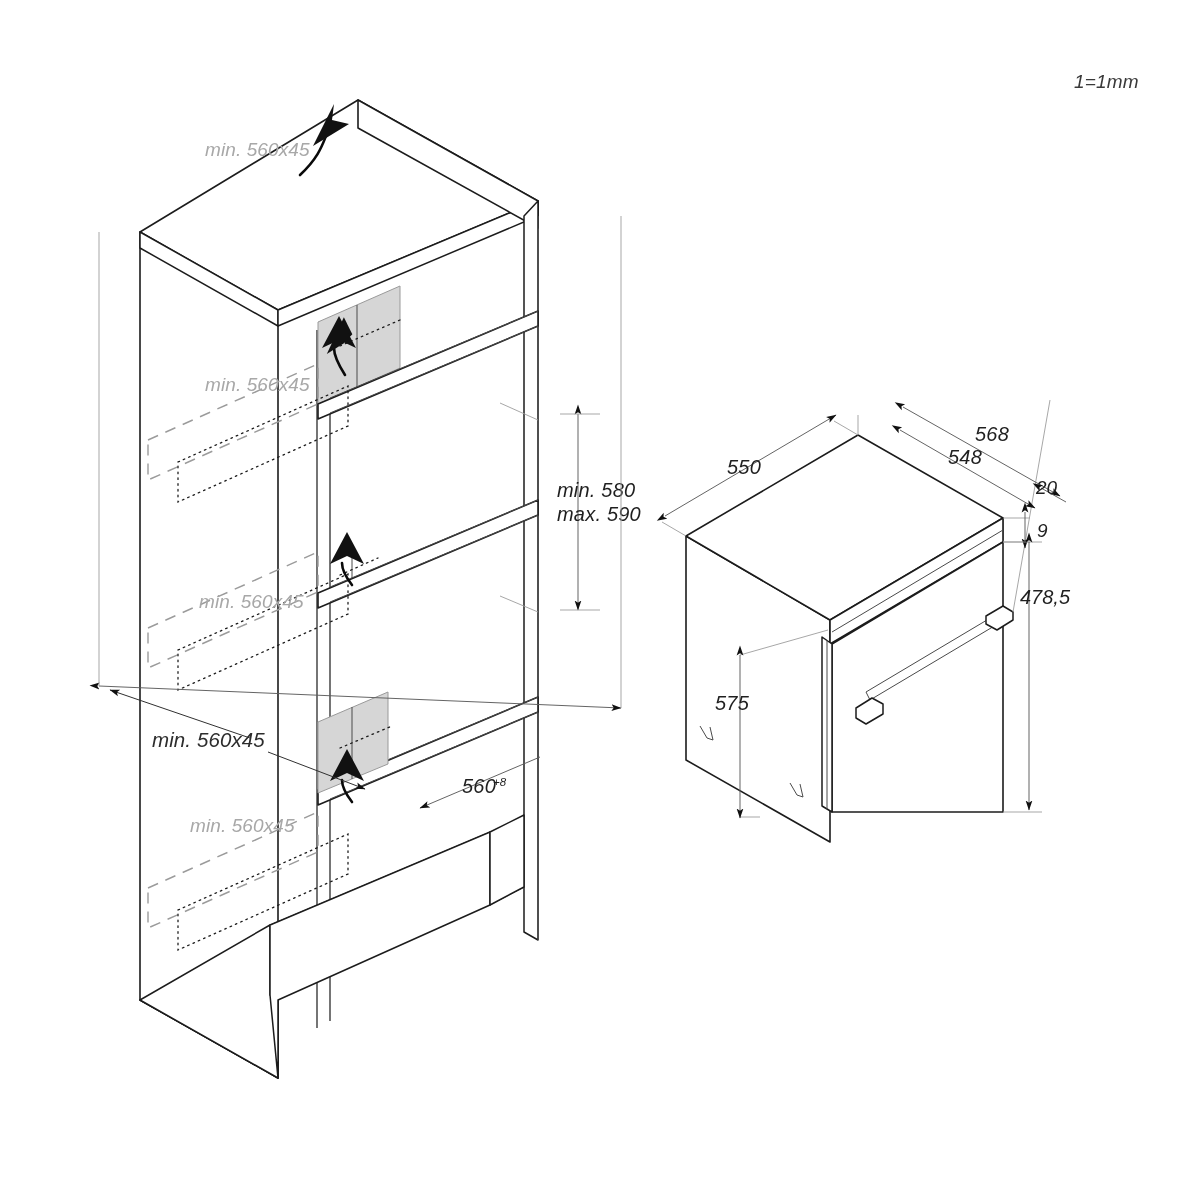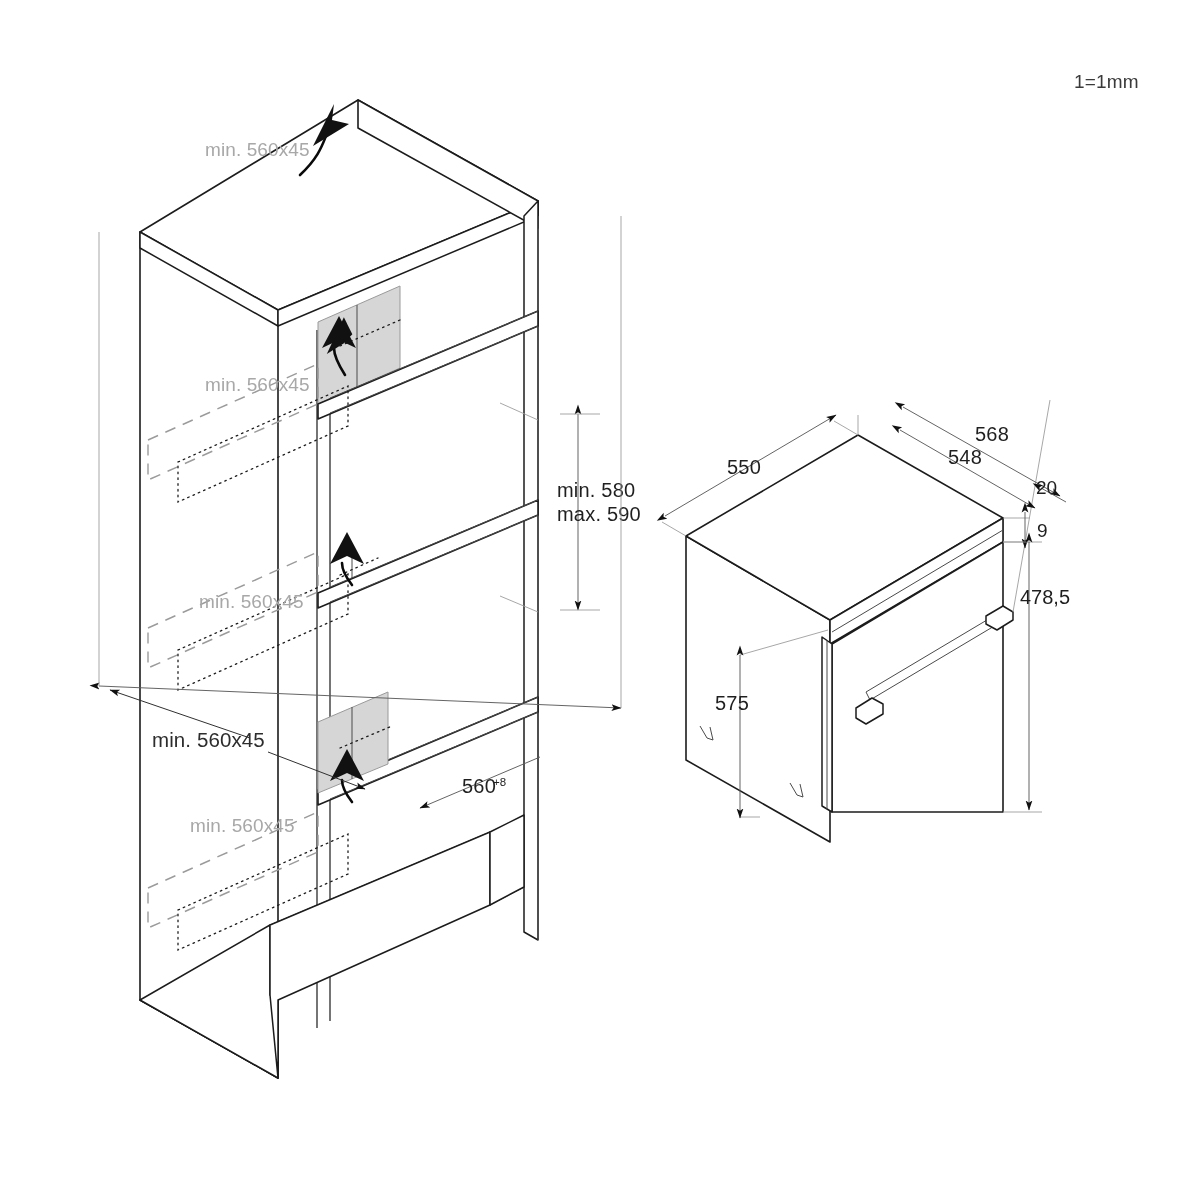--- a/index.html
+++ b/index.html
@@ -14,20 +14,21 @@
     font-family: "Liberation Sans", sans-serif;
     overflow: hidden;
     position: relative;
   }
   #drawing-root {
     position: absolute;
     top: 0;
     left: 0;
     width: 1200px;
     height: 1200px;
+    font-style: italic;
   }
   svg {
     display: block;
   }
   .panel-face   { fill: #ffffff; stroke: #1c1c1c; stroke-width: 1.6; stroke-linejoin: round; }
   .panel-edge   { fill: #ffffff; stroke: #1c1c1c; stroke-width: 1.5; stroke-linejoin: round; }
   .thin-line    { fill: none; stroke: #4a4a4a; stroke-width: 1.0; }
   .mid-line     { fill: none; stroke: #2a2a2a; stroke-width: 1.3; }
   .vent-rect    { fill: #d6d6d6; stroke: #9a9a9a; stroke-width: 1.0; }
   .dash-grey    { fill: none; stroke: #9b9b9b; stroke-width: 1.4; stroke-dasharray: 11 8; }

